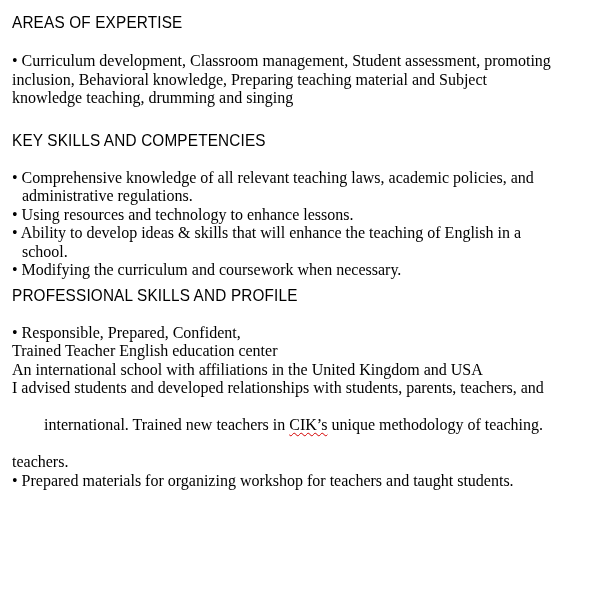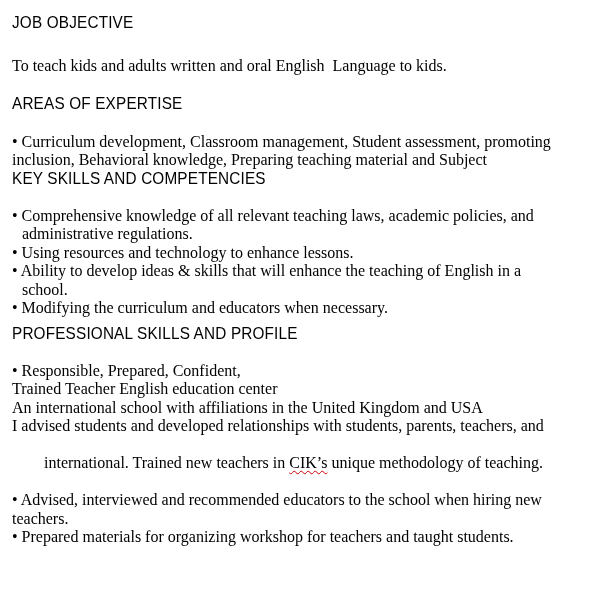--- a/index.html
+++ b/index.html
@@ -33,21 +33,21 @@
     transform-origin: 0 50%;
     white-space: pre;
   }
   .sec-job  .heading { margin: 0 0 25px 0; }
   .sec-areas .heading { margin: 0 0 20px 0; }
   .sec-key  .heading { margin: 0 0 19px 0; }
   .sec-prof .heading { margin: 0 0 19px 0; }
 
   .lines { margin: 0; }
   .sec-job  .lines { margin-bottom: 19px; }
-  .sec-areas .lines { }
+  .sec-areas .lines { margin-bottom: 24px; }
   .sec-key  .lines { margin-bottom: 7px; }
   .sec-prof .lines { margin-bottom: 0; }
 
   .line {
     white-space: pre-wrap;
   }
   .line span { white-space: pre-wrap; }
   .line.cont {
     padding-left: 10px;
   }
@@ -57,56 +57,50 @@
     text-decoration-color: #d40000;
     text-decoration-thickness: 1px;
     text-underline-offset: 2px;
   }
 </style>
 </head>
 <body>
 
 <div class="page">
 
-  <div class="sec-job">
-    <div class="heading">JOB OBJECTIVE</div>
-    <div class="lines">
-      <div class="line">To teach kids and adults written and oral English  Language to kids.</div>
-    </div>
-  </div>
 
   <div class="sec-areas">
     <div class="heading">AREAS OF EXPERTISE</div>
     <div class="lines">
       <div class="line">• Curriculum development, Classroom management, Student assessment, promoting</div>
       <div class="line">inclusion, Behavioral knowledge, Preparing teaching material and Subject</div>
+      <div class="line">knowledge teaching, drumming and singing</div>
     </div>
   </div>
 
   <div class="sec-key">
     <div class="heading">KEY SKILLS AND COMPETENCIES</div>
     <div class="lines">
       <div class="line">• Comprehensive knowledge of all relevant teaching laws, academic policies, and</div>
       <div class="line cont">administrative regulations.</div>
       <div class="line">• Using resources and technology to enhance lessons.</div>
       <div class="line">• Ability to develop ideas &amp; skills that will enhance the teaching of English in a</div>
       <div class="line cont">school.</div>
-      <div class="line">• Modifying the curriculum and educators when necessary.</div>
+      <div class="line">• Modifying the curriculum and coursework when necessary.</div>
     </div>
   </div>
 
   <div class="sec-prof">
     <div class="heading">PROFESSIONAL SKILLS AND PROFILE</div>
     <div class="lines">
       <div class="line">• Responsible, Prepared, Confident,</div>
       <div class="line">Trained Teacher English education center</div>
       <div class="line">An international school with affiliations in the United Kingdom and USA</div>
       <div class="line">I advised students and developed relationships with students, parents, teachers, and</div>
       <div class="line">
         <span>international. Trained new teachers in </span><span class="misspelled">CIK’s</span><span> unique methodology of teaching.</span>
       </div>
-      <div class="line">• Advised, interviewed and recommended educators to the school when hiring new</div>
       <div class="line">teachers.</div>
       <div class="line">• Prepared materials for organizing workshop for teachers and taught students.</div>
     </div>
   </div>
 
 </div>
 
 </body></html>

